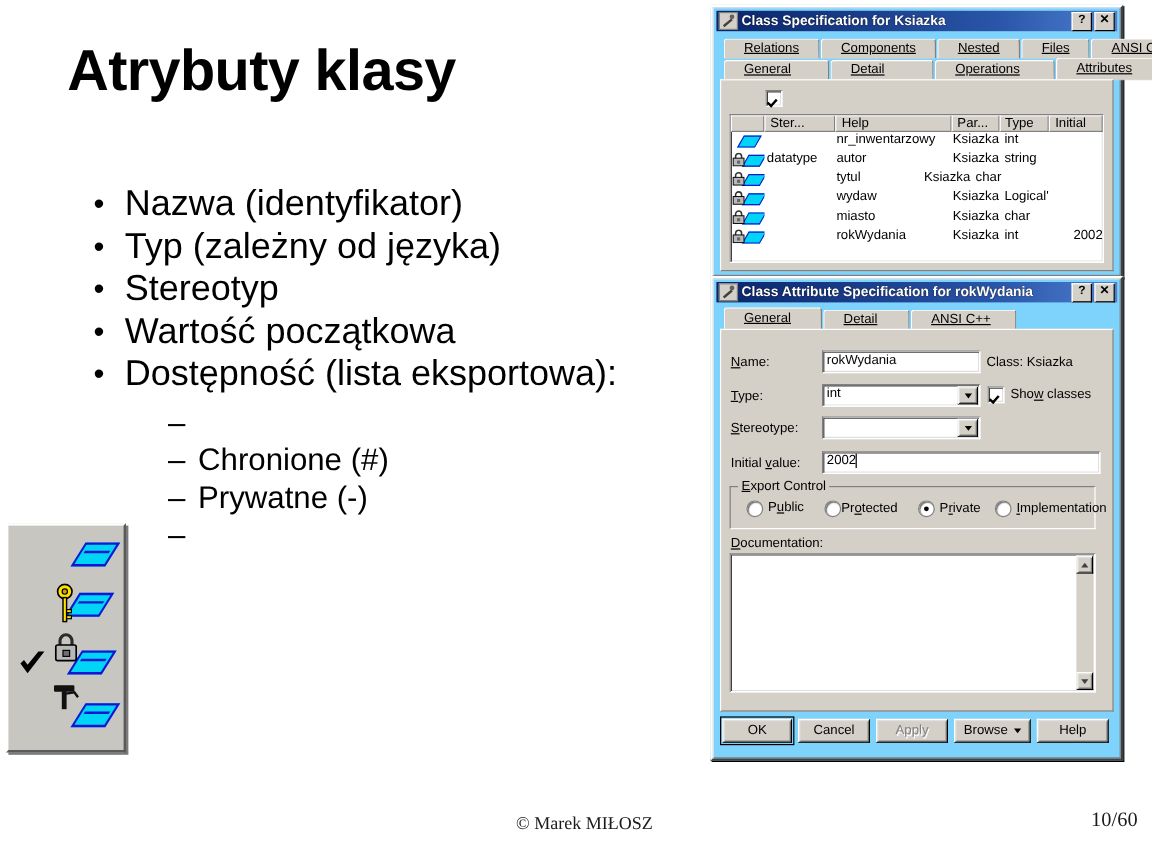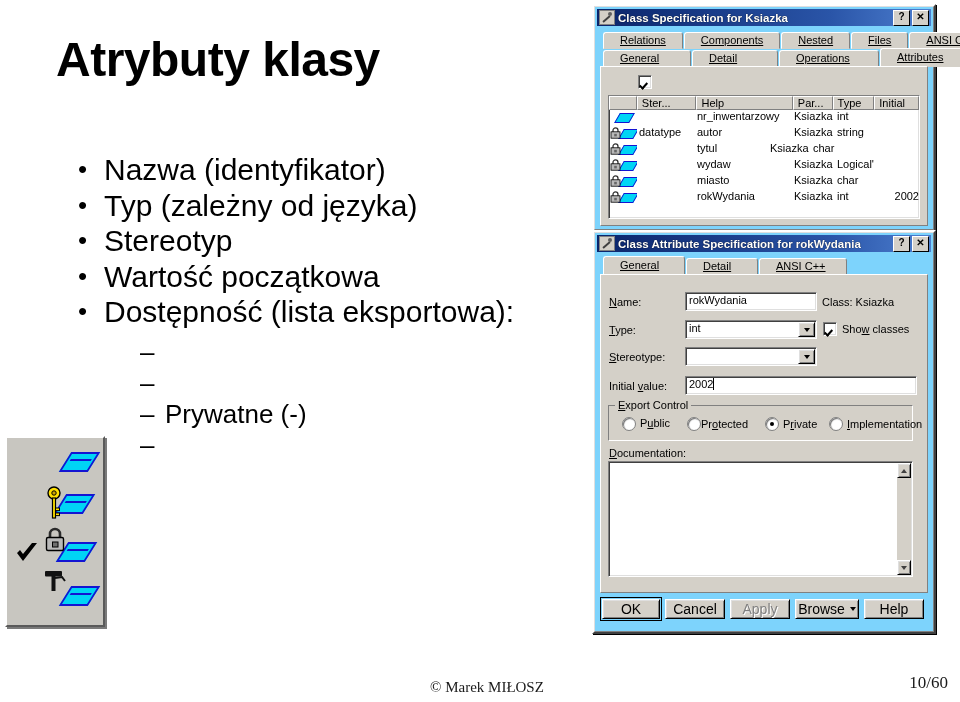--- a/index.html
+++ b/index.html
@@ -158,21 +158,21 @@
     border-right-color:#ffffff;border-bottom-color:#ffffff;
   }
   .groupbox .gb-label{
     position:absolute;left:6px;top:-7px;background:#d4d0c8;
     padding:0 3px;font-size:11px;
   }
   .btn{
     background:#d4d0c8;
     border:1px solid;border-color:#ffffff #000000 #000000 #ffffff;
     box-shadow:inset 1px 1px 0 #dfdfdf, inset -1px -1px 0 #808080;
-    font-size:14px;text-align:center;cursor:default;
+    font-size:11px;text-align:center;cursor:default;
     display:flex;align-items:center;justify-content:center;
   }
   .btn.default{outline:1px solid #000;outline-offset:1px;}
   .btn.disabled{color:#808080;text-shadow:1px 1px 0 #ffffff;}
   .combo-arrow{
     position:absolute;right:1px;top:1px;width:15px;bottom:1px;
     background:#d4d0c8;
     border:1px solid;border-color:#ffffff #000000 #000000 #ffffff;
     box-shadow:inset 1px 1px 0 #dfdfdf, inset -1px -1px 0 #808080;
     display:flex;align-items:center;justify-content:center;
@@ -271,20 +271,21 @@
     <span class="btxt">Dostępność (lista eksportowa):</span>
   </div>
 
   <div style="height:6px"></div>
 
   <div class="subbullet">
     <span class="dash">–</span>
   </div>
   <div class="subbullet">
     <span class="dash">–</span>
+    <span>Chronione (#)</span>
   </div>
   <div class="subbullet">
     <span class="dash">–</span>
     <span>Prywatne (-)</span>
   </div>
   <div class="subbullet">
     <span class="dash">–</span>
   </div>
 </div>
 

